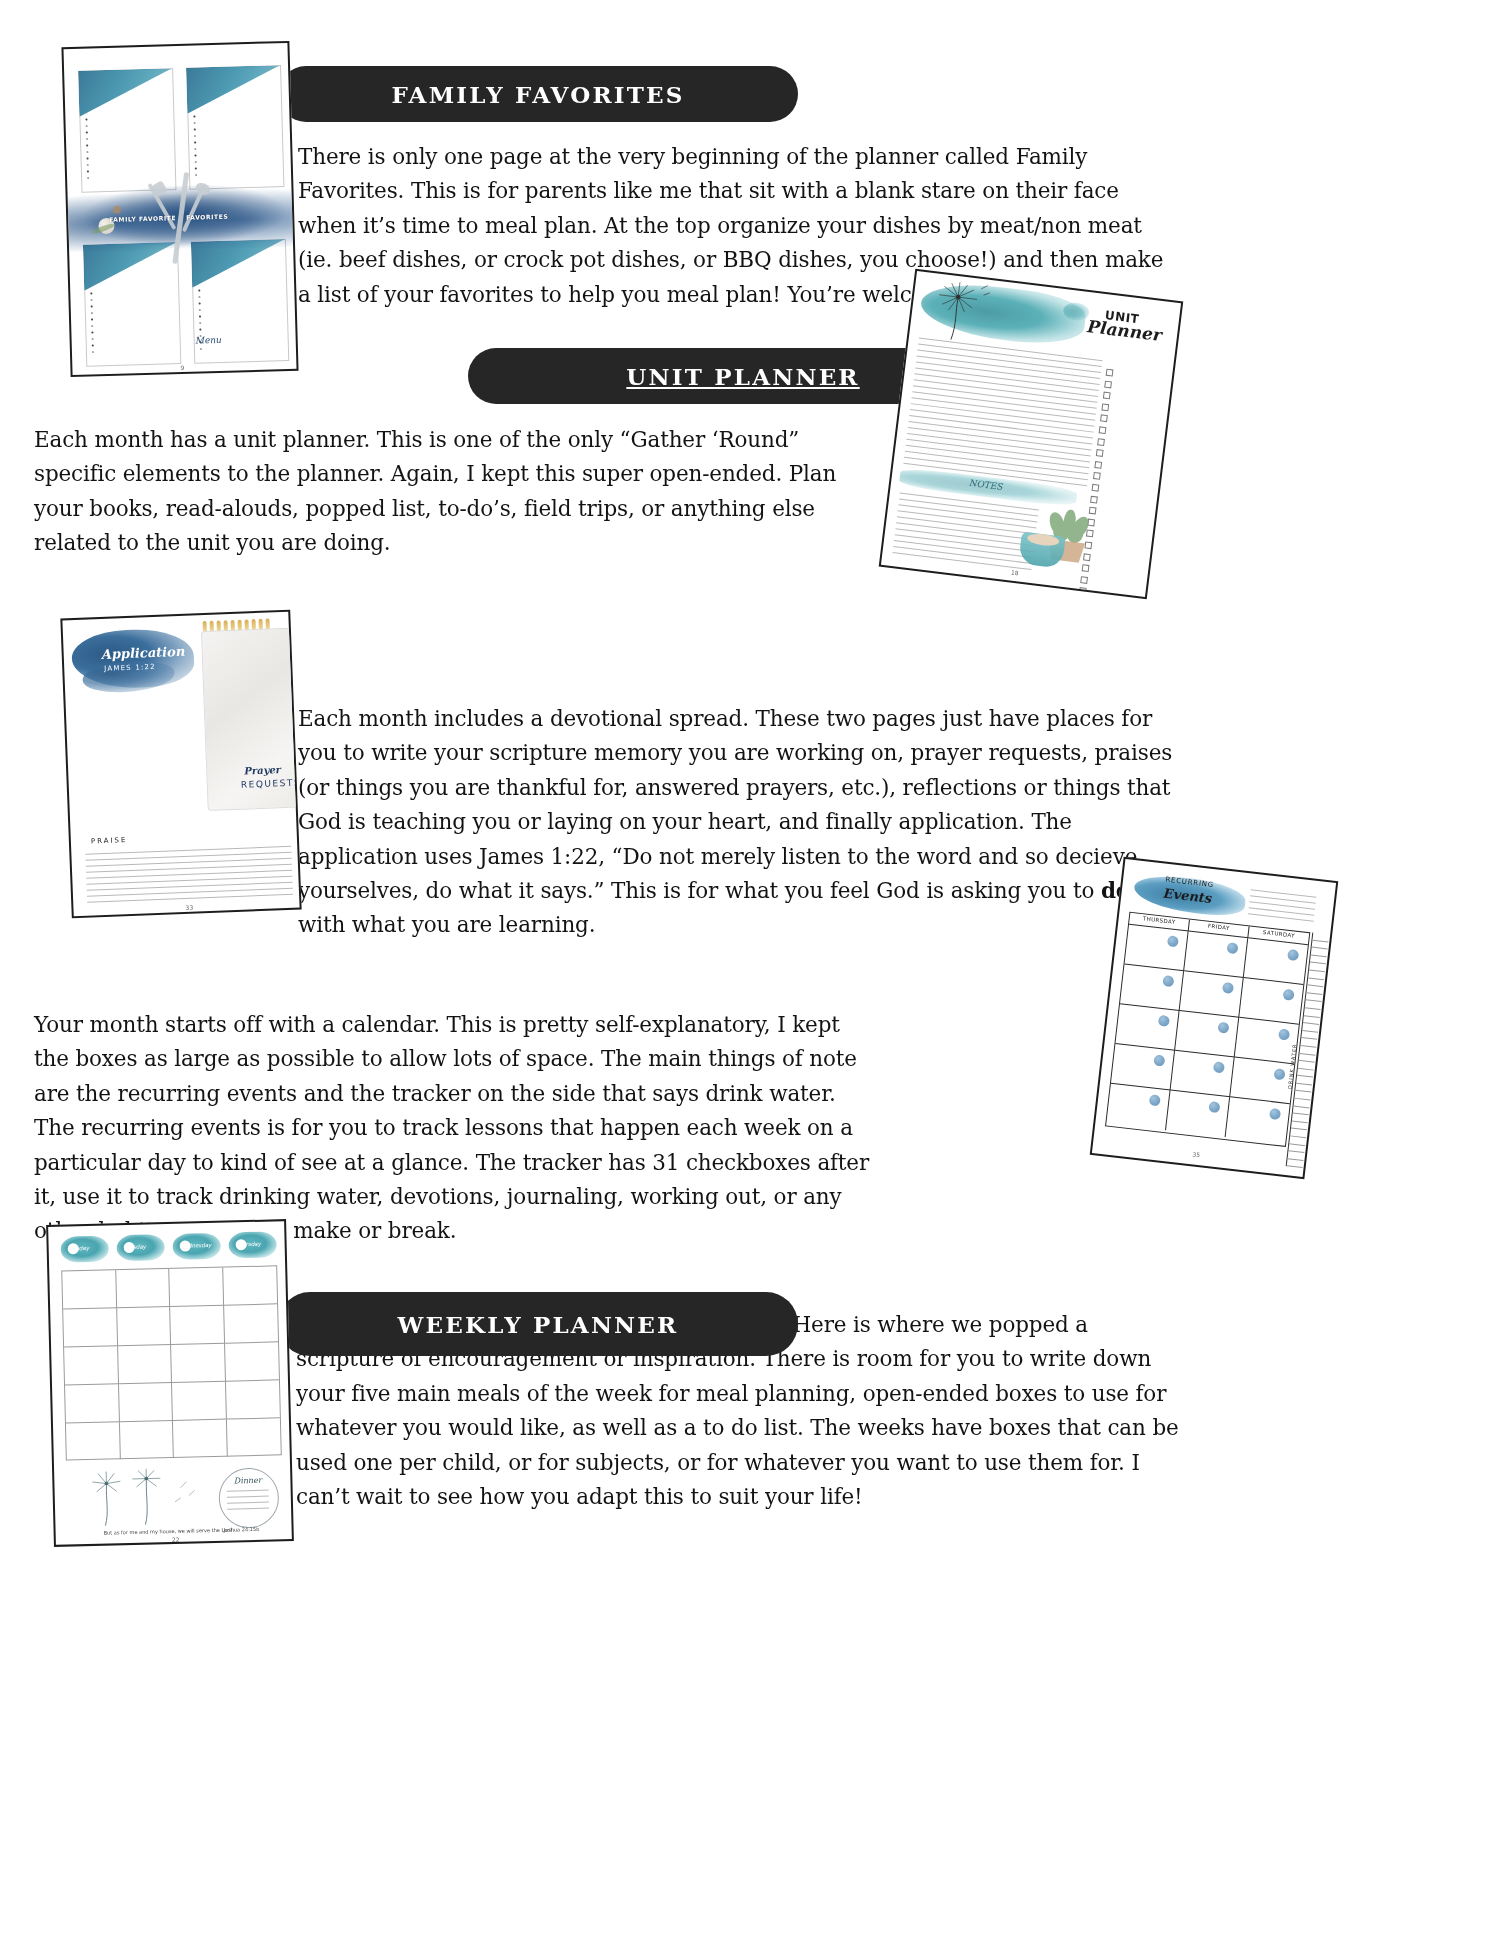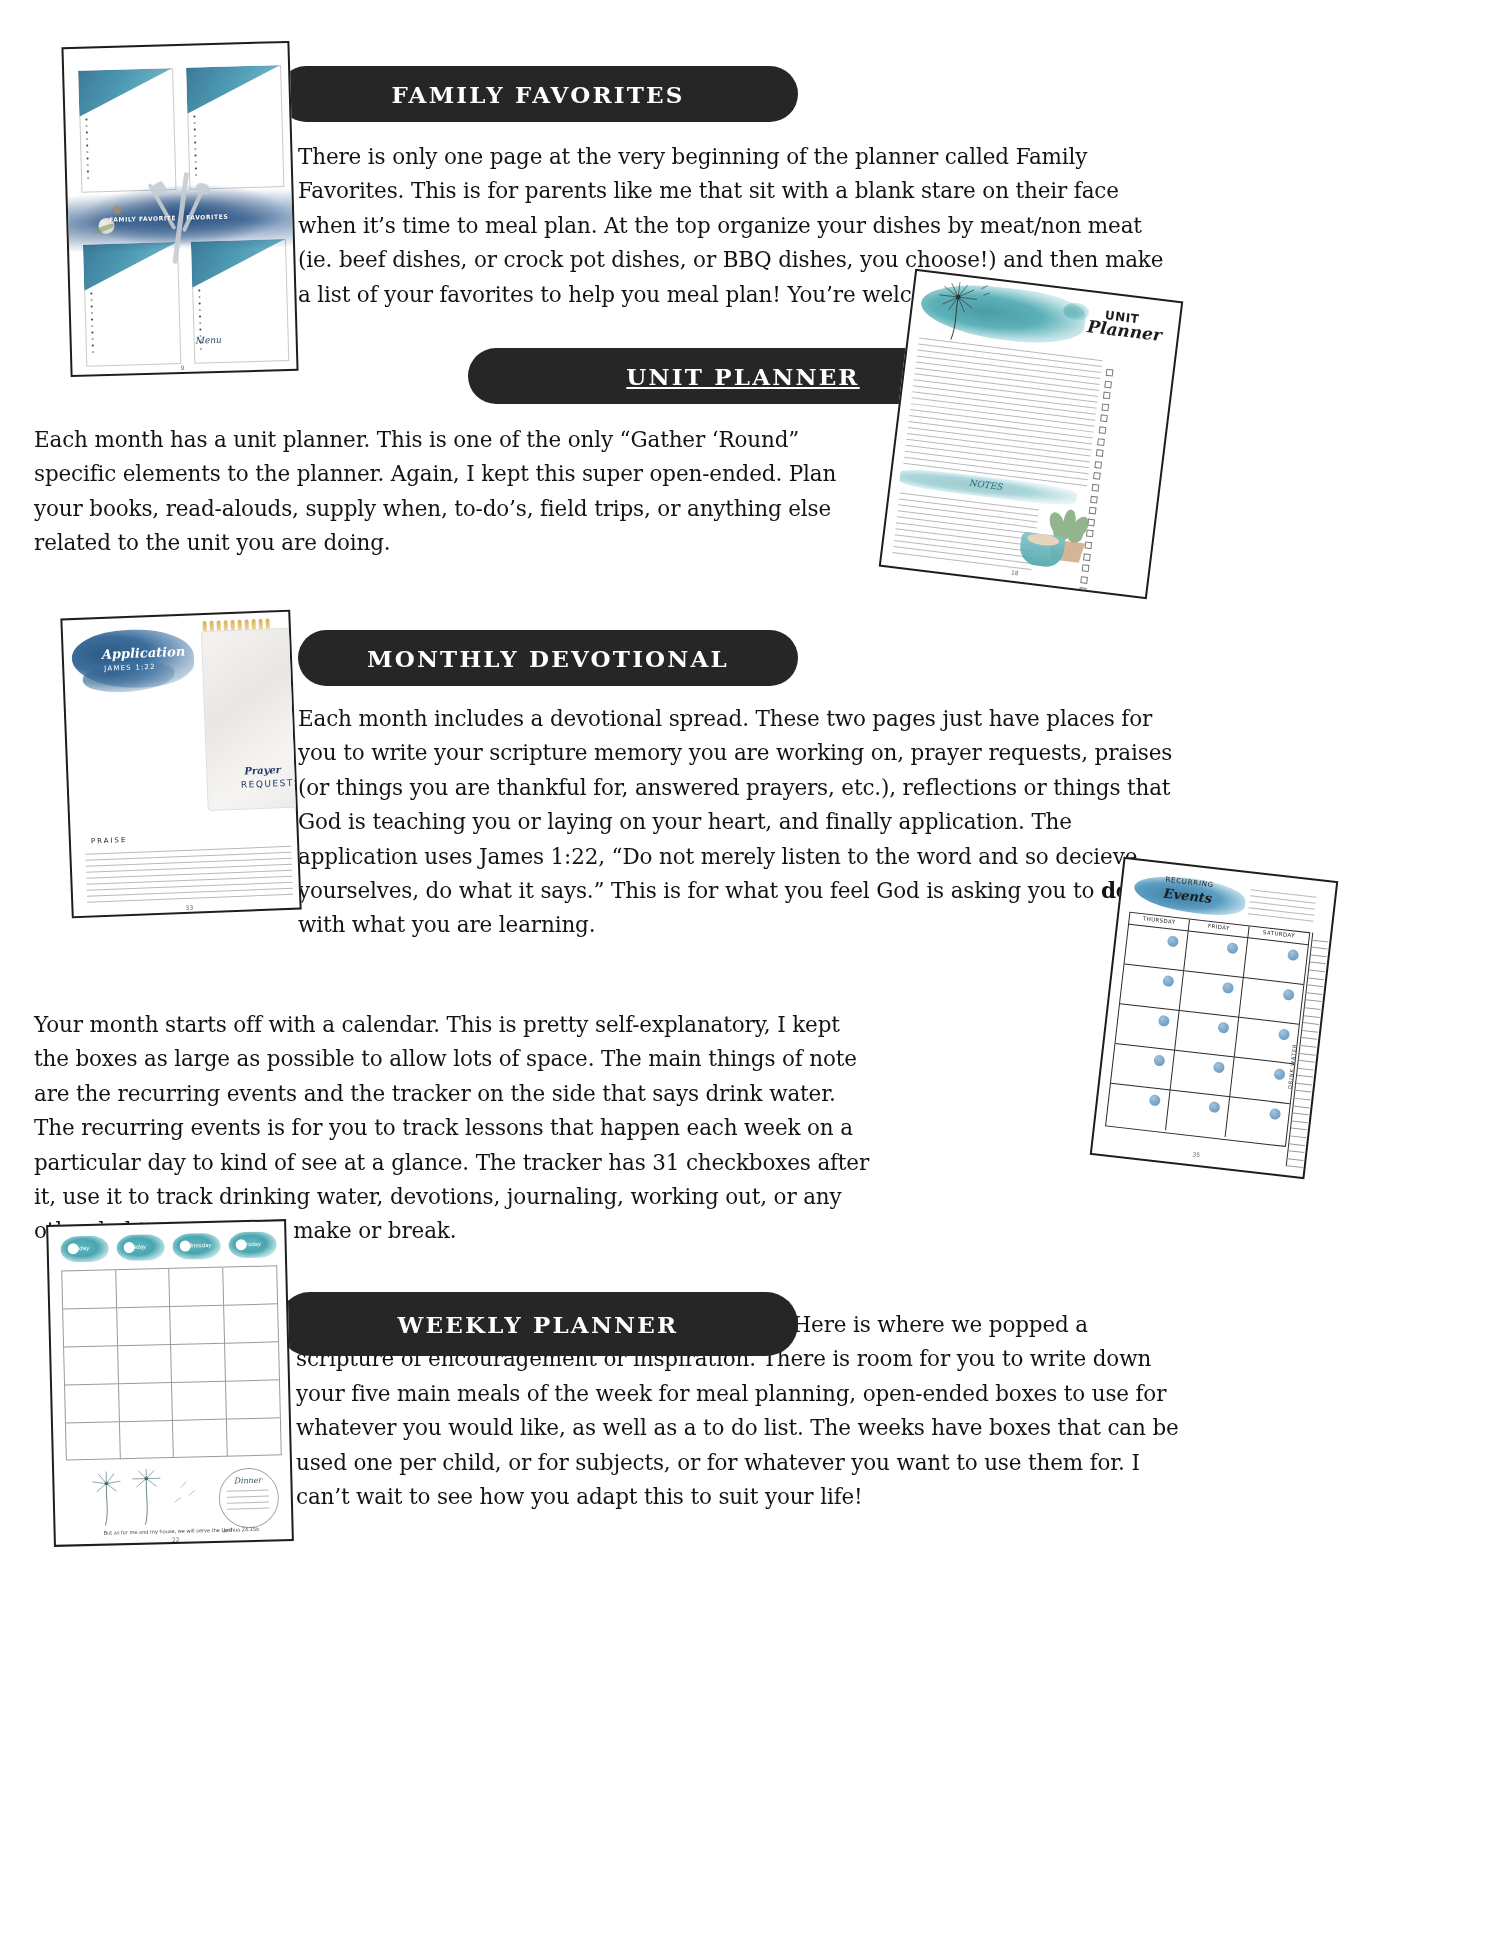--- a/index.html
+++ b/index.html
@@ -358,21 +358,21 @@
       <div style="position:absolute;left:142px;top:246px;width:32px;height:11px;border-radius:50%;background:#e7d4bd;"></div>
 
       <span class="pnum" style="left:130px;top:284px;">18</span>
     </div>
   </div>
 
   <div class="banner" style="left:468px;top:348px;width:694px;height:56px;z-index:4;">
     <span class="btext" style="position:relative;left:-72px;text-decoration:underline;">UNIT PLANNER</span>
   </div>
 
-  <div class="para" style="left:34px;top:423px;width:840px;">Each month has a unit planner. This is one of the only “Gather ‘Round” specific elements to the planner. Again, I kept this super open-ended. Plan your books, read-alouds, supply when, to-do’s, field trips, or anything else related to the unit you are doing.</div>
+  <div class="para" style="left:34px;top:423px;width:840px;">Each month has a unit planner. This is one of the only “Gather ‘Round” specific elements to the planner. Again, I kept this super open-ended. Plan your books, read-alouds, popped list, to-do’s, field trips, or anything else related to the unit you are doing.</div>
 
   <div class="shot" style="left:66px;top:614px;width:230px;height:300px;transform:rotate(-2.2deg);">
     <div class="inner">
 
       <div class="wc-blue" style="position:absolute;left:8px;top:12px;width:122px;height:58px;border-radius:48% 52% 42% 58%;"></div>
       <div class="wc-blue" style="position:absolute;left:18px;top:44px;width:92px;height:30px;border-radius:52% 38% 58% 42%;opacity:.7;"></div>
       <div style="position:absolute;left:38px;top:28px;color:#fff;font-family:'DejaVu Serif',serif;font-style:italic;font-weight:700;font-size:13px;">Application</div>
       <div style="position:absolute;left:40px;top:46px;color:#fff;font-family:'DejaVu Sans',sans-serif;font-size:7px;letter-spacing:1.2px;">JAMES 1:22</div>
 
       <div class="spiral" style="left:140px;top:6px;">
@@ -400,23 +400,20 @@
           <i></i>
           <i></i>
           <i></i>
           <i></i>
           <i></i>
       </div>
       <span class="pnum" style="left:112px;top:288px;">33</span>
     </div>
   </div>
 
-  <div class="banner" style="left:298px;top:630px;width:500px;height:56px;">
-    <span class="btext">MONTHLY DEVOTIONAL</span>
-  </div>
 
   <div class="para" style="left:298px;top:702px;width:882px;">
     <span>Each month includes a devotional spread. These two pages just have places for you to write your scripture memory you are working on, prayer requests, praises (or things you are thankful for, answered prayers, etc.), reflections or things that God is teaching you or laying on your heart, and finally application. The application uses James 1:22, “Do not merely listen to the word and so decieve yourselves, do what it says.” This is for what you feel God is asking you to </span><b>do</b><span> with what you are learning.</span>
   </div>
 
   <div class="shot" style="left:1106px;top:868px;width:216px;height:300px;transform:rotate(6.5deg);">
     <div class="inner">
 
       <div style="position:absolute;left:12px;top:12px;width:112px;height:34px;border-radius:46% 54% 38% 62%;
                   background:radial-gradient(ellipse at 40% 55%, #3f7fa5 0%, #5b9ec2 45%, rgba(150,200,225,.45) 78%, rgba(200,228,240,.05) 100%);"></div>

